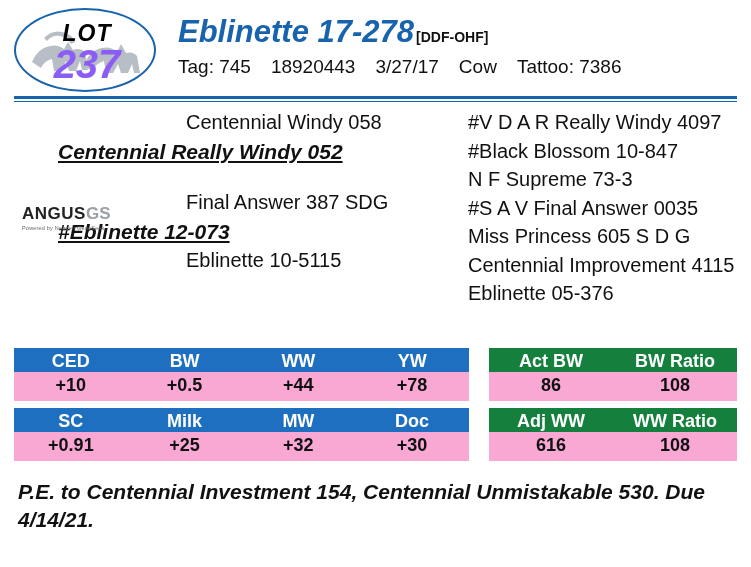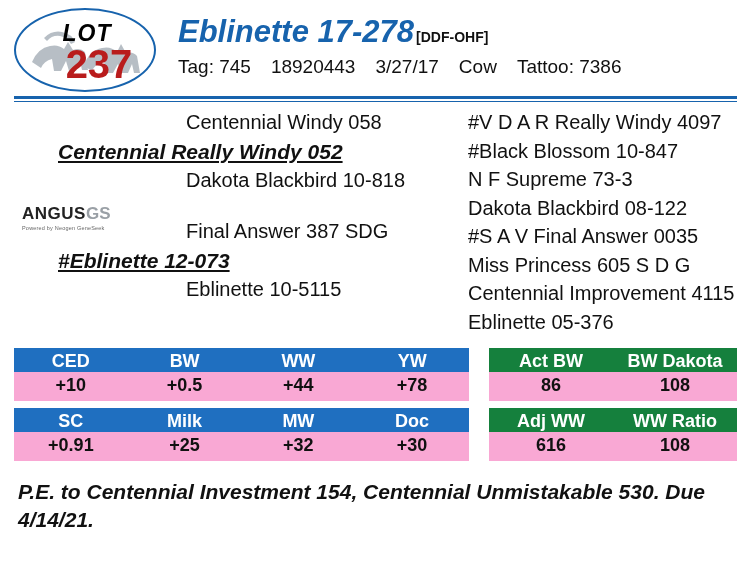--- a/index.html
+++ b/index.html
@@ -44,28 +44,29 @@
     width: 142px;
     text-align: center;
     font-size: 23px;
     font-weight: bold;
     font-style: italic;
     letter-spacing: 1px;
     color: #000;
   }
   .lot-number {
     position: absolute;
-    left: 12px;
+    left: 0;
     top: 32px;
     width: 142px;
     text-align: center;
     font-size: 40px;
     font-weight: bold;
+    font-style: italic;
     line-height: 44px;
-    color: #b91c1c;
+    color: #8b5cf6;
   }
   .cow-art {
     position: absolute;
     left: 8px;
     top: 12px;
     width: 126px;
     height: 64px;
     opacity: 0.55;
   }
   .title-block {
@@ -278,32 +279,30 @@
     </div>
 
     <div class="rule-thick"></div>
     <div class="rule-thin"></div>
   </div>
 
   <div class="pedigree">
     <div class="ped-left">
       <div class="ped-line ped-indent">Centennial Windy 058</div>
       <div class="ped-line ped-sire">Centennial Really Windy 052</div>
-      <div class="ped-line ped-indent">Dakota Blackbird 10-818</div>
       <div class="ped-gap"></div>
       <div class="ped-line ped-indent">Final Answer 387 SDG</div>
       <div class="ped-line ped-sire">#Eblinette 12-073</div>
       <div class="ped-line ped-indent">Eblinette 10-5115</div>
     </div>
 
     <div class="ped-right">
       <div class="ped-line">#V D A R Really Windy 4097</div>
       <div class="ped-line">#Black Blossom 10-847</div>
       <div class="ped-line">N F Supreme 73-3</div>
-      <div class="ped-line">Dakota Blackbird 08-122</div>
       <div class="ped-line">#S A V Final Answer 0035</div>
       <div class="ped-line">Miss Princess 605 S D G</div>
       <div class="ped-line">Centennial Improvement 4115</div>
       <div class="ped-line">Eblinette 05-376</div>
     </div>
 
     <div class="angus-logo">
       <div>
         <span class="angus-word">ANGUS</span><span class="gs-word">GS</span>
       </div>
@@ -330,21 +329,21 @@
             <td>+78</td>
           </tr>
         </tbody>
           </table>
       </div>
       <div class="epd-side">
         <table class="epd dark">
           <tbody>
               <tr>
             <th>Act BW</th>
-            <th>BW Dakota</th>
+            <th>BW Ratio</th>
           </tr>
           <tr>
             <td>86</td>
             <td>108</td>
           </tr>
         </tbody>
           </table>
       </div>
     </div>
 

